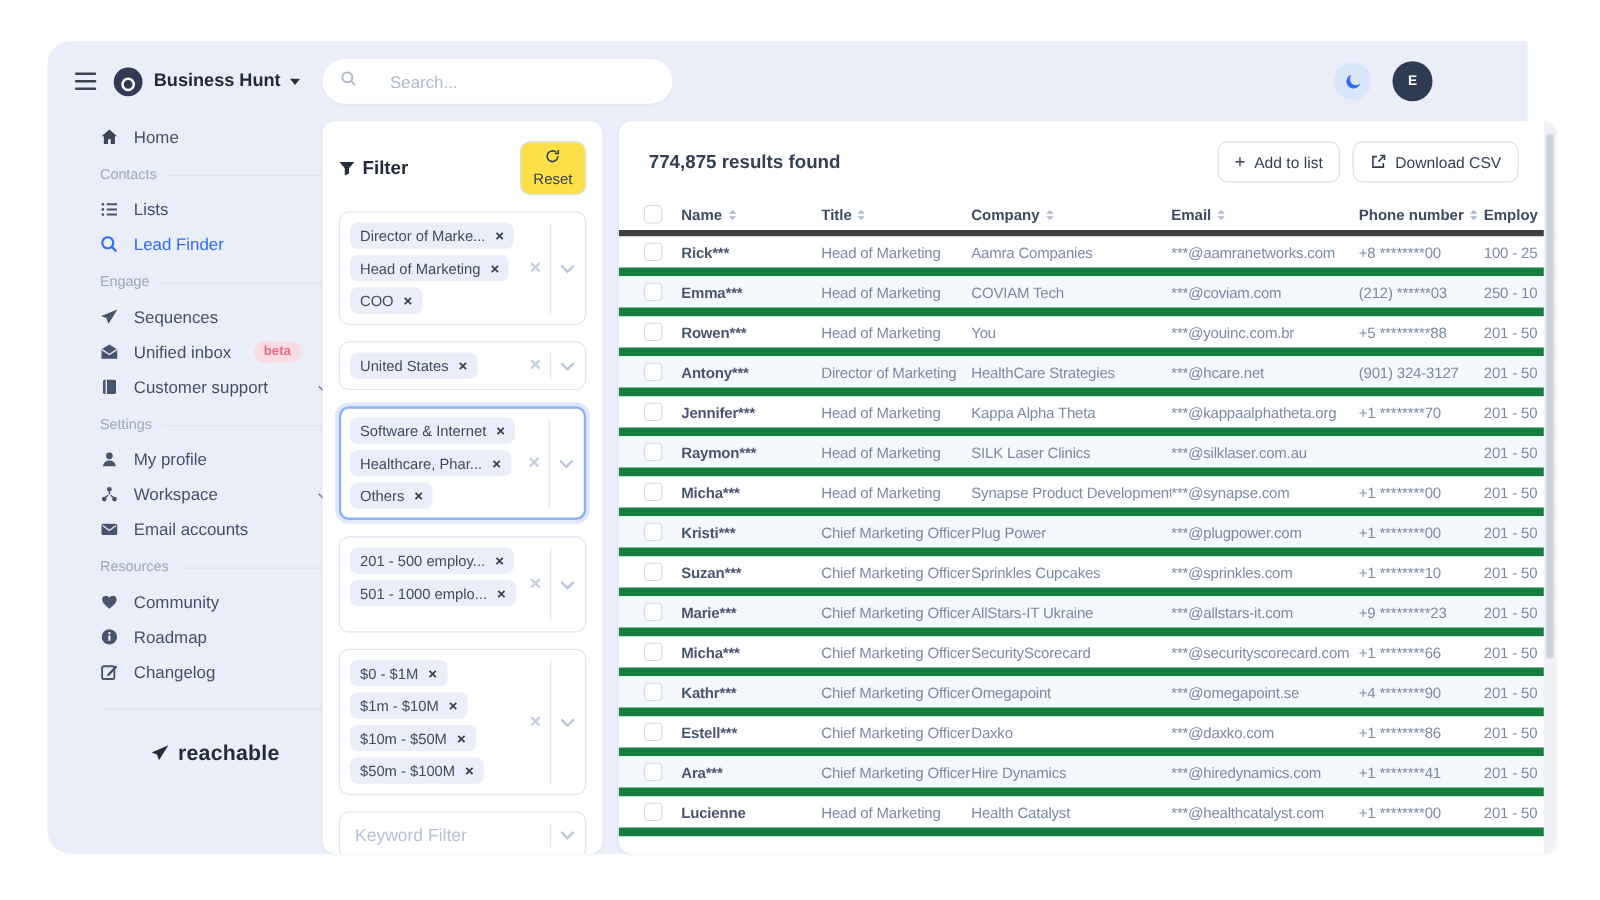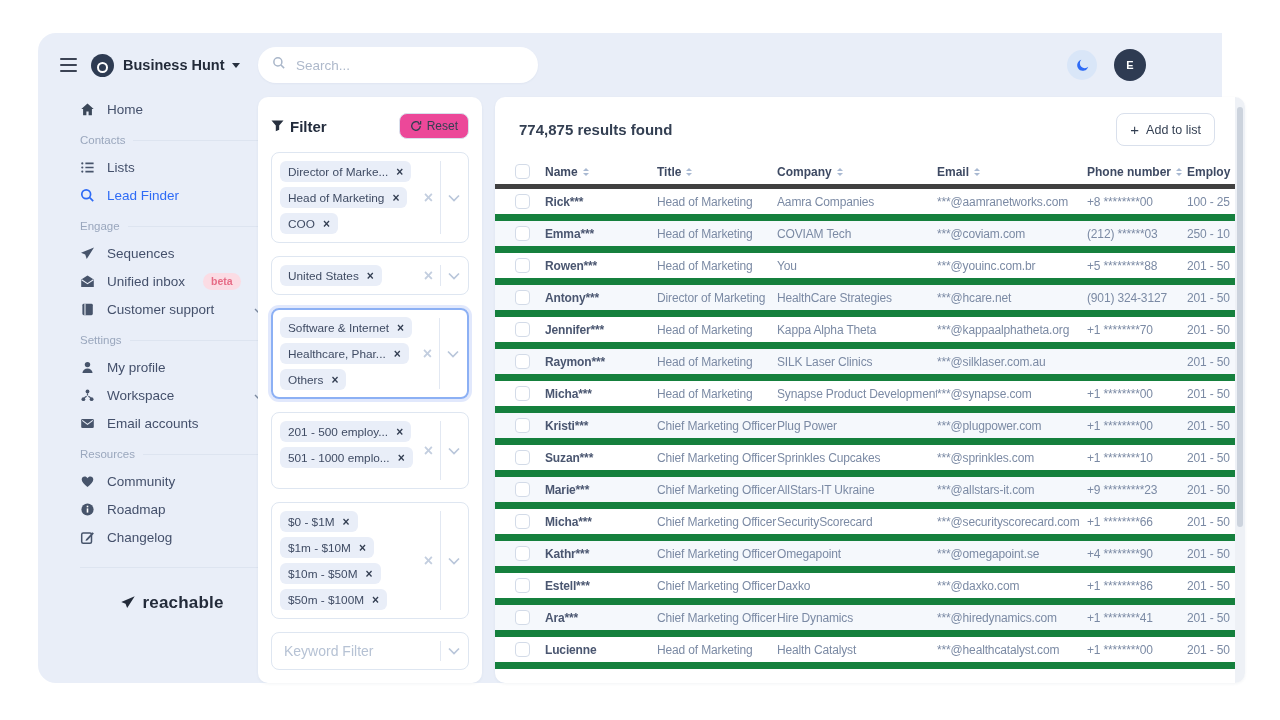--- a/index.html
+++ b/index.html
@@ -15,21 +15,21 @@
   .hamburger{display:flex;flex-direction:column;gap:3.5px;cursor:pointer;}
   .hamburger span{width:17px;height:2.2px;background:#3b4354;border-radius:2px;}
   .brand-logo{width:23px;height:23px;border-radius:50%;background:#2e3b52;margin-left:14px;
     position:relative;}
   .brand-logo::after{content:"";position:absolute;left:6px;top:8px;width:7px;height:7px;
     border:2px solid #ffffff;border-radius:50%;}
   .brand-name{margin-left:9px;font-size:14.5px;font-weight:600;color:#232b3a;}
   .brand-caret{margin-left:7px;width:0;height:0;border-left:4.5px solid transparent;
     border-right:4.5px solid transparent;border-top:5.5px solid #27303f;}
   .search-pill{position:absolute;left:220px;top:14px;width:280px;height:36px;background:#fff;
-    border-radius:18px;display:flex;align-items:center;padding:0 14px;gap:8px;
+    border-radius:18px;display:flex;align-items:center;padding:0 14px;gap:24px;
     box-shadow:0 1px 2px rgba(50,70,110,.05);}
   .search-pill input{border:none;outline:none;background:transparent;flex:1;
     font-size:13.5px;color:#5a6a84;font-family:"Liberation Sans",sans-serif;}
   .search-pill input::placeholder{color:#aeb9cb;}
   .header-right{margin-left:auto;display:flex;align-items:center;gap:17px;}
   .theme-toggle{width:30px;height:30px;border-radius:50%;background:#d9e6f8;
     display:flex;align-items:center;justify-content:center;cursor:pointer;}
   .avatar{width:32px;height:32px;border-radius:50%;background:#2e3b52;color:#fff;
     display:flex;align-items:center;justify-content:center;font-size:11px;font-weight:700;}
 
@@ -50,22 +50,22 @@
     font-size:17px;font-weight:800;color:#232b3a;letter-spacing:.2px;}
 
   
   .filter-card{position:absolute;left:220px;top:64px;width:224px;height:586px;background:#fff;
     border-radius:10px;box-shadow:0 1px 3px rgba(40,60,100,.06);padding:16px 13px;
     overflow:hidden;}
   .filter-head{display:flex;align-items:center;}
   .filter-title{display:flex;align-items:center;gap:6px;font-size:15px;font-weight:700;
     color:#222b3c;}
   .reset-btn{margin-left:auto;display:flex;align-items:center;gap:5px;border:1px solid #d9e0ec;
-    border-radius:8px;background:#ec4899;padding:5px 10px;font-size:12px;color:#333f52;
-    cursor:pointer;font-family:"Liberation Sans",sans-serif;}
+    border-radius:8px;background:#fde047;padding:5px 10px;font-size:12px;color:#333f52;
+    cursor:pointer;font-family:"Liberation Sans",sans-serif;flex-direction:column;}
   .sel{position:relative;border:1px solid #dee6f1;border-radius:8px;margin-top:13px;
     padding:8px 58px 8px 8px;min-height:36px;display:flex;flex-direction:column;
     align-items:flex-start;gap:5px;}
   .sel.focused{border:2px solid #8cb0f4;box-shadow:0 0 0 3px rgba(90,130,240,.18);
     padding:7px 57px 7px 7px;}
   .sel.spacer2{min-height:77px;}
   .chip{background:#e9eef8;border-radius:6px;padding:3.5px 8px;font-size:11.8px;color:#3f4b63;
     display:flex;align-items:center;gap:8px;white-space:nowrap;}
   .chip .x{font-weight:700;color:#333e52;font-size:12px;cursor:pointer;}
   .sel-ctl{position:absolute;right:8px;top:8px;bottom:8px;display:flex;align-items:center;gap:7px;}
@@ -422,20 +422,28 @@
   </section>
 
   <section class="results-card">
     <div class="results-head">
       <div class="count">774,875 results found</div>
       <div class="btn-group">
         <button class="btn">
           <span class="plus">+</span>
           <span>Add to list</span>
         </button>
+        <button class="btn">
+          <svg width="13" height="13" viewBox="0 0 14 14" fill="none" stroke="#333f52" stroke-width="1.4">
+              <path d="M6 2.5H2.5v9h9V8"></path>
+              <path d="M8.7 1.5h3.8v3.8"></path>
+              <path d="M12.3 1.7 7.2 6.8"></path>
+            </svg>
+          <span>Download CSV</span>
+        </button>
       </div>
     </div>
 
     <div class="grid thead">
       <div class="cell c-check">
         <span class="checkbox"></span>
       </div>
 
         <div class="th">
           <span>Name</span>

